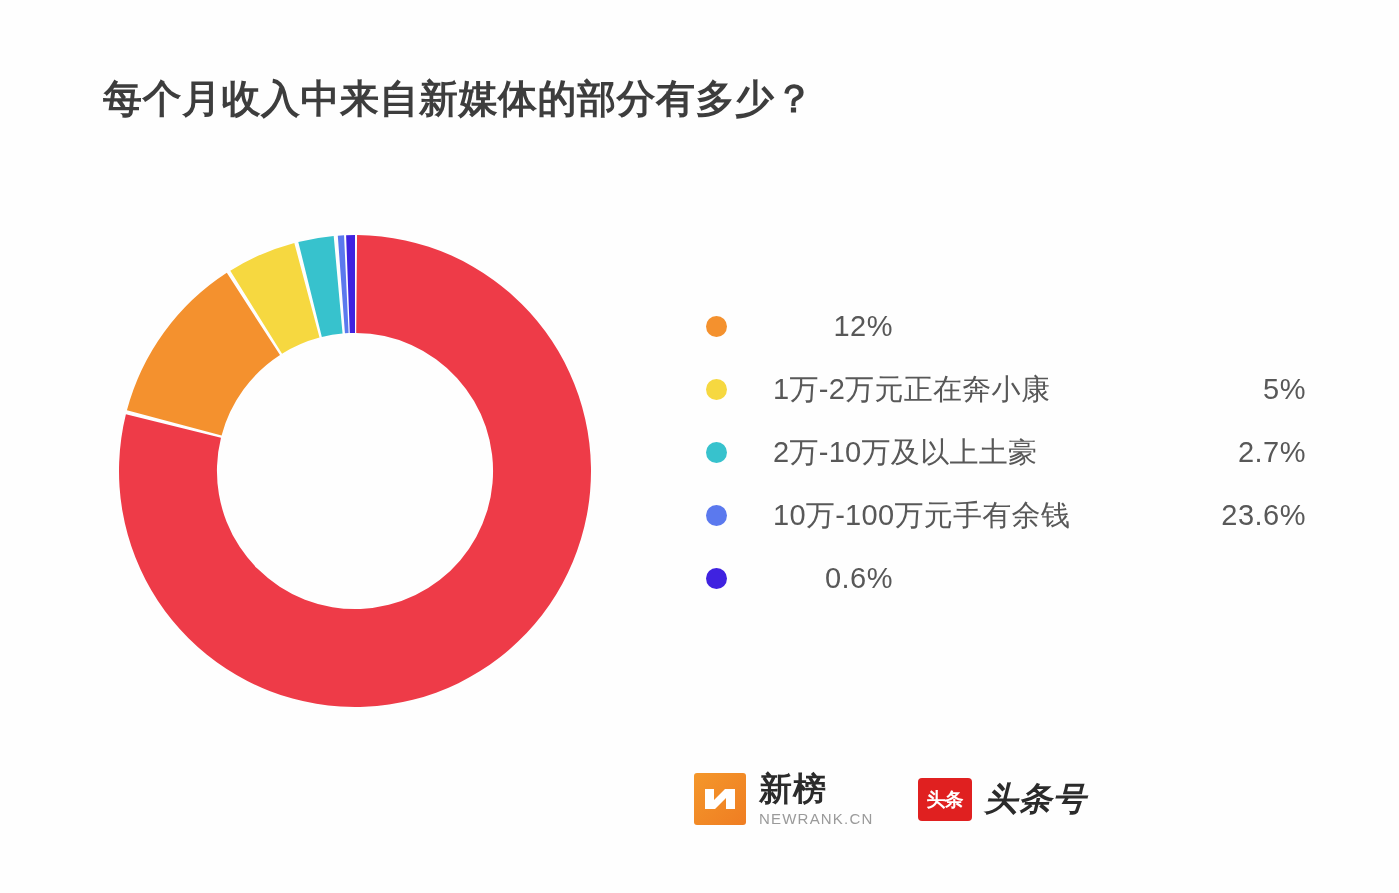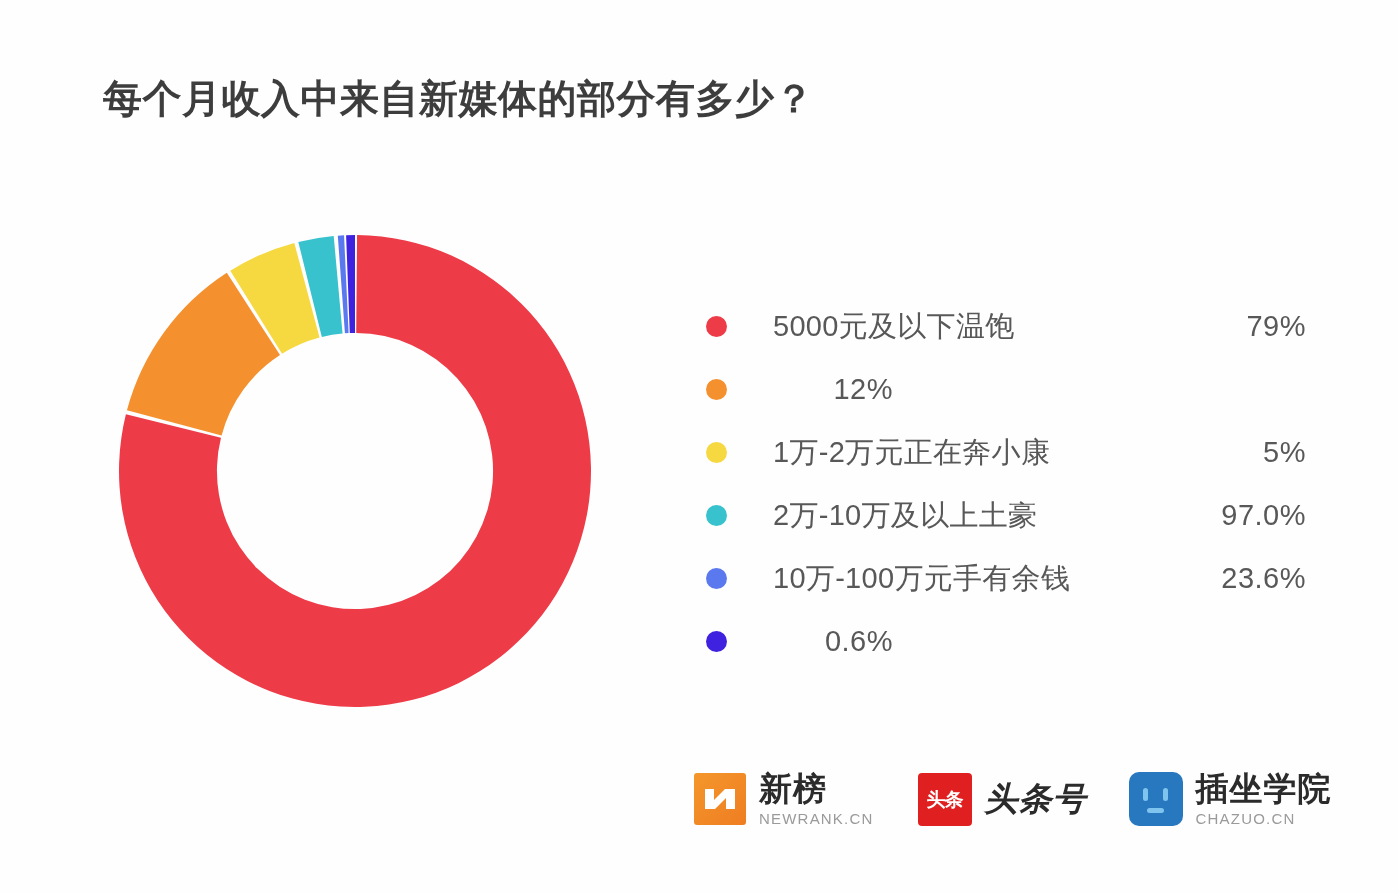--- a/index.html
+++ b/index.html
@@ -112,21 +112,21 @@
     height: 52px;
     background: linear-gradient(135deg, #f4972b 0%, #ef7d22 100%);
     border-radius: 3px;
     overflow: hidden;
   }
   .mark-newrank svg { display:block; }
 
   
   .mark-toutiao {
     width: 54px;
-    height: 53px;
+    height: 43px;
     background: #e02020;
     border-radius: 4px;
     display: flex;
     align-items: center;
     justify-content: center;
     color: #fff;
     font-size: 19px;
     font-weight: bold;
     letter-spacing: -1px;
     line-height: 1;
@@ -199,41 +199,36 @@
           <path d="M 118.28855300552605 42.64268171952261 A 236 236 0 0 1 182.3166608154917 14.9352452801663 L 207.50024657706265 109.58211848889727 A 138.06 138.06 0 0 0 170.04380350823274 125.79096880592073 Z" fill="#f6d840"></path>
           <path d="M 186.30618197536592 13.910910347546945 A 236 236 0 0 1 221.69275287411028 7.963829975222183 L 230.53526043135452 105.50384053550496 A 138.06 138.06 0 0 0 209.83411645558905 108.98288255331497 Z" fill="#37c2cd"></path>
           <path d="M 225.79794483778656 7.627764385439519 A 236 236 0 0 1 232.04745650653777 7.2542857419803966 L 236.5927620563246 105.08875715905853 A 138.06 138.06 0 0 0 232.93679773010516 105.30724216548211 Z" fill="#5b79ee"></path>
           <path d="M 234.10511688989553 7.167684456820922 A 236 236 0 0 1 243.00000000000017 7 L 243.00000000000009 104.94 A 138.06 138.06 0 0 0 237.79649338058888 105.03809540724023 Z" fill="#3f22e0"></path>
         </g>
     </svg>
   </div>
 
   <div id="legend">
 
-    <div class="legend-row">
-      <span class="legend-dot" style="background: rgb(238, 59, 72);"></span>
-      <span class="legend-label">5000元及以下温饱</span>
-      <span class="legend-value">79%</span>
-    </div>
 
     <div class="legend-row">
       <span class="legend-dot" style="background: rgb(244, 145, 46);"></span>
       <span class="legend-value">12%</span>
     </div>
 
     <div class="legend-row">
       <span class="legend-dot" style="background: rgb(246, 216, 64);"></span>
       <span class="legend-label">1万-2万元正在奔小康</span>
       <span class="legend-value">5%</span>
     </div>
 
     <div class="legend-row">
       <span class="legend-dot" style="background: rgb(55, 194, 205);"></span>
       <span class="legend-label">2万-10万及以上土豪</span>
-      <span class="legend-value">97.0%</span>
+      <span class="legend-value">2.7%</span>
     </div>
 
     <div class="legend-row">
       <span class="legend-dot" style="background: rgb(91, 121, 238);"></span>
       <span class="legend-label">10万-100万元手有余钱</span>
       <span class="legend-value">23.6%</span>
     </div>
 
     <div class="legend-row">
       <span class="legend-dot" style="background: rgb(63, 34, 224);"></span>
@@ -260,27 +255,16 @@
 
     <div class="logo-block">
       <div class="logo-mark mark-toutiao">头条</div>
       <div class="logo-text no-sub">
         <span class="logo-name">头条号</span>
       </div>
     </div>
 
     <div class="logo-gap-2"></div>
 
-    <div class="logo-block">
-      <div class="logo-mark mark-chazuo">
-        <span class="cz-eye left"></span>
-        <span class="cz-eye right"></span>
-        <span class="cz-mouth"></span>
-      </div>
-      <div class="logo-text">
-        <span class="logo-name brand-blue">插坐学院</span>
-        <span class="logo-sub">CHAZUO.CN</span>
-      </div>
-    </div>
 
   </div>
 
 </div>
 
 </body></html>

